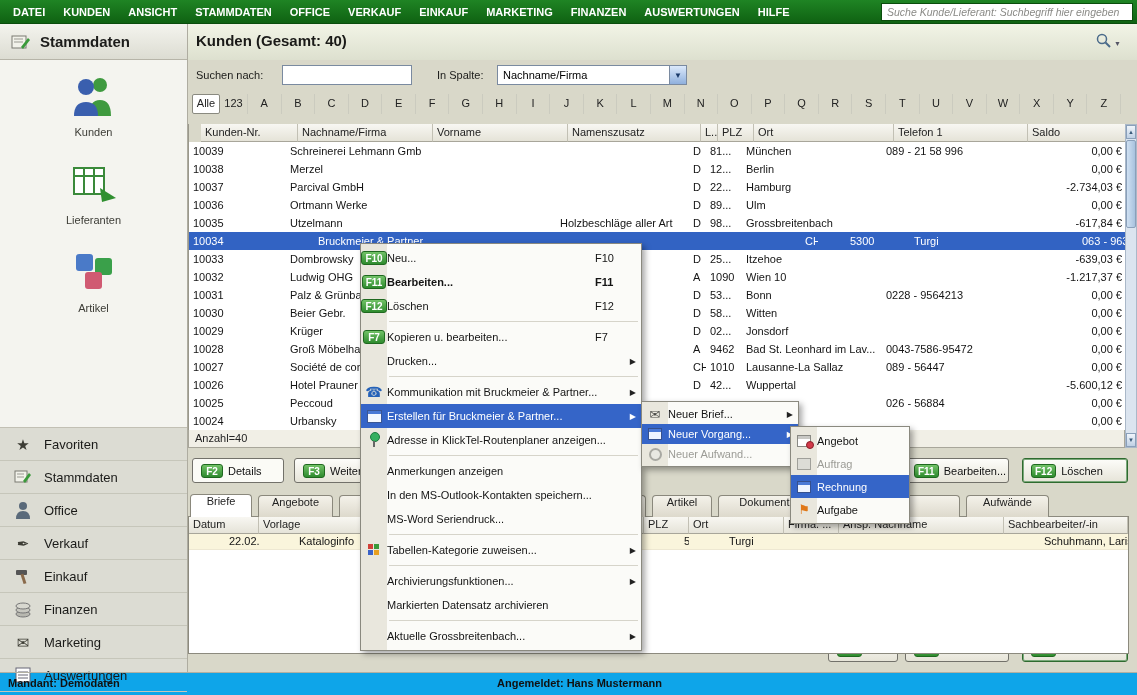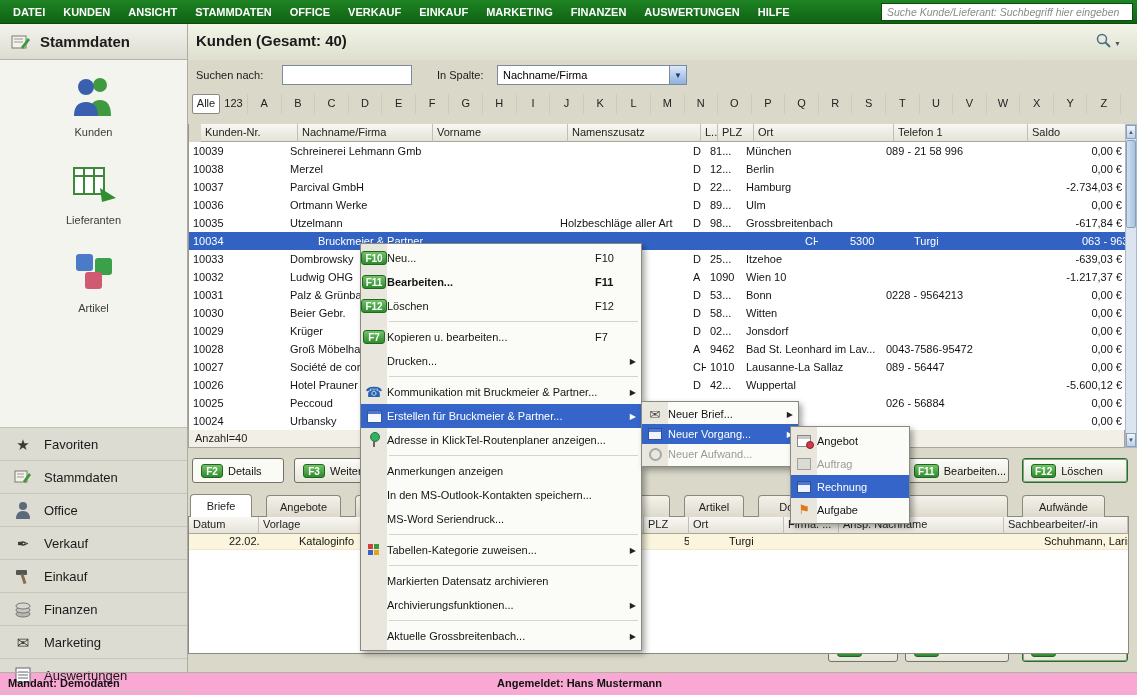--- a/index.html
+++ b/index.html
@@ -1,17 +1,17 @@
 <!DOCTYPE html>
 <html><head>
 <meta charset="utf-8">
 <style>
   html,body{margin:0;padding:0;background:#9a988c;}
   .app, .app *{box-sizing:border-box; font-family:"Liberation Sans", sans-serif;}
-  .app{position:relative;width:1137px;height:695px;background:#f9a8d4;overflow:hidden;cursor:default;}
+  .app{position:relative;width:1137px;height:695px;background:#0ea5e9;overflow:hidden;cursor:default;}
 
   
   .menubar{position:absolute;left:0;top:0;width:1137px;height:24px;background:linear-gradient(#1f8424,#0f6212);display:flex;align-items:center;padding-left:4px;border-bottom:1px solid #0a4d0c;}
   .mb-item{color:#fff;font-size:11px;font-weight:bold;padding:0 9px;line-height:24px;white-space:nowrap;}
   .mb-search{position:absolute;right:4px;top:3px;width:252px;height:18px;border:1px solid #0a4d0c;background:#fff;font-size:10.5px;padding:0 5px;}
   .mb-search::placeholder{color:#8a8a86;font-style:italic;}
 
   
   .sidebar{position:absolute;left:0;top:24px;width:188px;height:648px;background:#dcdcd3;border-right:1px solid #aeaca0;}
   .sb-header{height:36px;background:linear-gradient(#f4f4ee,#dcdcd2);border-bottom:1px solid #b6b4a8;display:flex;align-items:center;gap:8px;padding-left:10px;}
@@ -68,21 +68,21 @@
   .sb-btn.down{bottom:0;}
   .sb-thumb{position:absolute;left:0;top:15px;width:10px;height:88px;background:linear-gradient(90deg,#cfe0f2,#a8c2de);border:1px solid #8aa0ba;border-radius:2px;}
 
   
   .btn{position:absolute;height:25px;display:flex;align-items:center;gap:5px;padding:0 8px;background:linear-gradient(#fdfdfa,#e6e4d8);border:1px solid #72716a;border-radius:3px;font-size:11px;color:#111;white-space:nowrap;overflow:hidden;}
   .btn.default{border:1px solid #2f6b2f;box-shadow:inset 0 0 0 1px #7aa87a;}
   .fbadge{display:inline-block;min-width:22px;padding:0 3px;height:14px;line-height:13px;text-align:center;background:linear-gradient(#72c267,#2e8b2e);border:1px solid #1f691f;border-radius:3px;color:#fff;font-size:10px;font-weight:bold;flex:none;}
 
   
   .tabs{position:absolute;left:2px;top:470px;height:23px;display:flex;align-items:flex-end;z-index:2;}
-  .tab{height:22px;margin-right:14px;border:1px solid #8a887c;border-bottom:none;border-radius:4px 4px 0 0;background:linear-gradient(#f4f2ea,#ddd9cc);display:flex;align-items:center;justify-content:center;font-size:11px;color:#222;}
+  .tab{height:22px;margin-right:6px;border:1px solid #8a887c;border-bottom:none;border-radius:4px 4px 0 0;background:linear-gradient(#f4f2ea,#ddd9cc);display:flex;justify-content:center;font-size:11px;color:#222;}
   .tab:nth-child(1){width:62px;}
   .tab:nth-child(2){width:75px;}
   .tab:nth-child(3){width:150px;}
   .tab:nth-child(4){width:151px;}
   .tab:nth-child(5){width:60px;}
   .tab:nth-child(6){width:99px;}
   .tab:nth-child(7){width:137px;}
   .tab:nth-child(8){width:83px;}
   .tab.active{background:#fff;height:23px;position:relative;z-index:3;}
   .panel{position:absolute;left:0;top:492px;width:941px;height:138px;background:#fff;border:1px solid #8c8a7e;z-index:1;}
@@ -810,33 +810,33 @@
         <span class="milabel">Tabellen-Kategorie zuweisen...</span>
 
       </div>
 
       <div class="mitem sep">
         
         
         
       </div>
 
+      <div class="mitem has-arrow">
+        <span class="mibox">
+          
+        </span>
+        <span class="milabel">Archivierungsfunktionen...</span>
+
+      </div>
+
       <div class="mitem">
         <span class="mibox">
           
         </span>
         <span class="milabel">Markierten Datensatz archivieren</span>
-
-      </div>
-
-      <div class="mitem has-arrow">
-        <span class="mibox">
-          
-        </span>
-        <span class="milabel">Archivierungsfunktionen...</span>
 
       </div>
 
       <div class="mitem sep">
         
         
         
       </div>
 
       <div class="mitem has-arrow">

